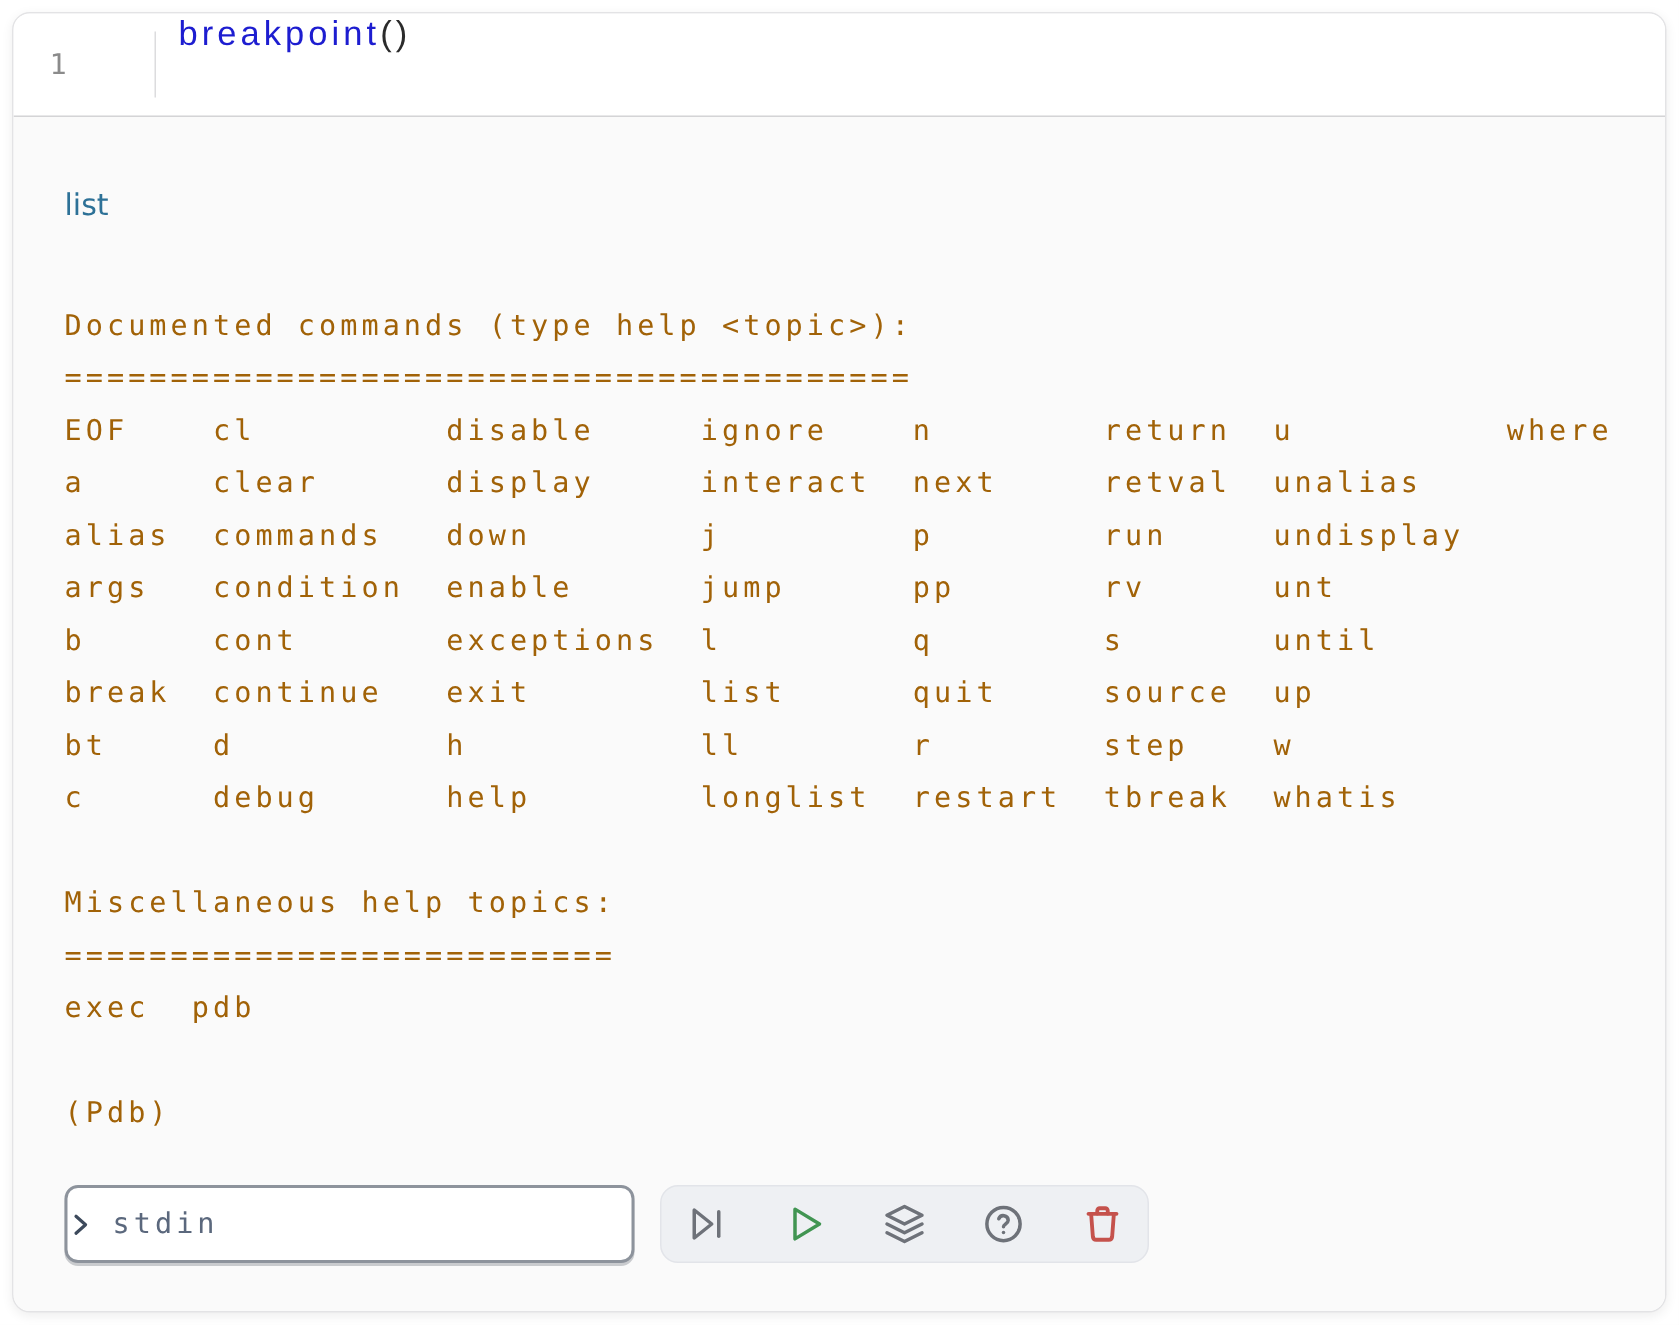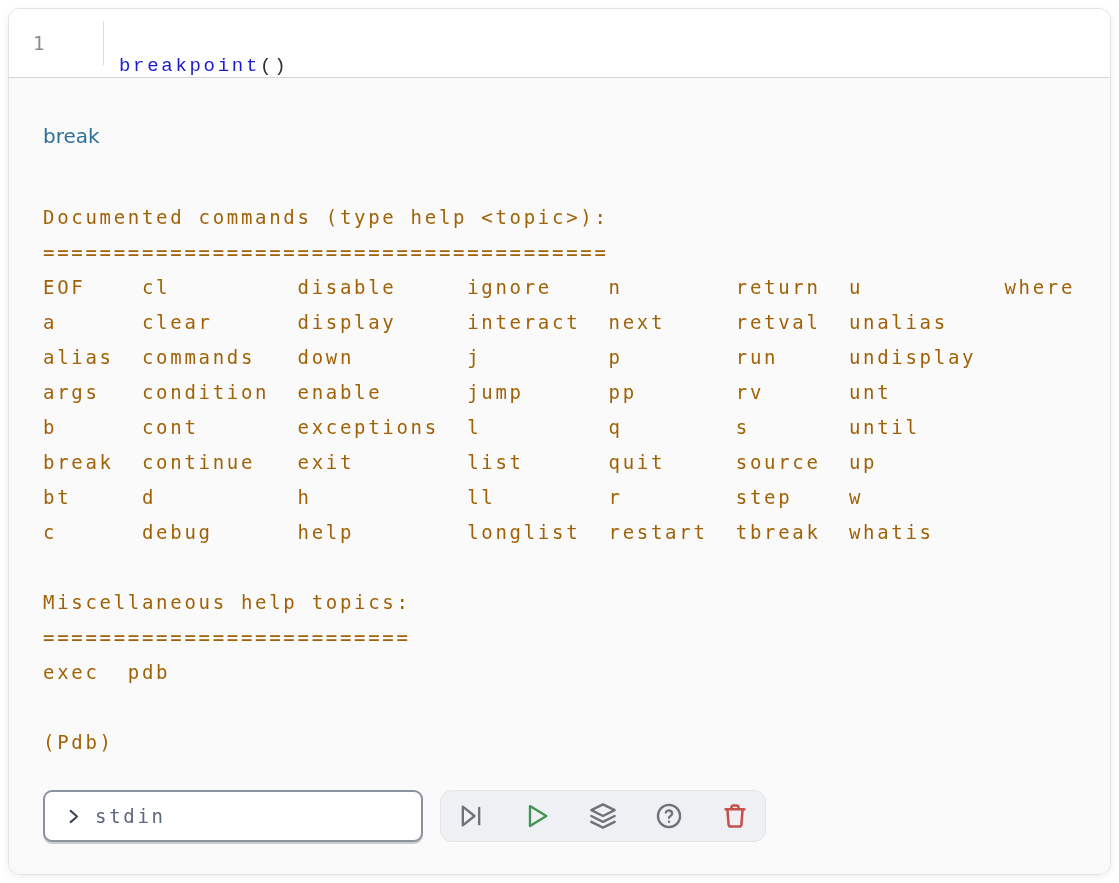--- a/index.html
+++ b/index.html
@@ -14,22 +14,22 @@
 
   
   .code-row { display: flex; align-items: stretch; height: 68px; background: #ffffff; }
   .gutter {
     width: 95px; display: flex; align-items: center;
     padding-left: 24px; margin: 12px 0; border-right: 1px solid #dcdcde;
     color: #8b8b8b; font-family: "DejaVu Sans Mono", monospace;
     font-size: 19px; letter-spacing: 2.7px;
   }
   .code-line {
-    display: flex; align-items: flex-end; padding-left: 15px;
-    font-family: Liberation Mono, monospace; font-size: 19px; letter-spacing: 2.7px;
+    display: flex; align-items: flex-start; padding-left: 15px;
+    font-family: Liberation Sans, sans-serif; font-size: 23px; letter-spacing: 2.7px;
   }
   .tok-builtin { color: #1d1dd0; }
   .tok-punct  { color: #2b2b2b; }
 
   
   .output {
     height: 799px; background: #fafafa; border-top: 1px solid #d4d4d6;
     padding: 44px 34px 28px 34px;
   }
   .help-echo {
@@ -41,21 +41,21 @@
     letter-spacing: 2.7px; line-height: 35px; color: #a16207;
     white-space: pre; margin: 0;
   }
 
   
   .action-row { display: flex; align-items: center; margin-top: 30px; gap: 17px; }
   .stdin-box {
     width: 380px; height: 52px; background: #ffffff;
     border: 2px solid #8d939c; border-radius: 9px;
     box-shadow: 0 2px 0 0 #c9cbce;
-    display: flex; align-items: center; padding: 0 20px; gap: 13px;
+    display: flex; align-items: center; padding: 0 0; gap: 13px;
   }
   .stdin-box input {
     border: none; outline: none; flex: 1; background: transparent;
     font-family: "DejaVu Sans Mono", monospace; font-size: 19px;
     letter-spacing: 2.7px; color: #2b3240;
   }
   .stdin-box input::placeholder { color: #5b687d; opacity: 1; }
   .prompt-chevron { display: flex; align-items: center; }
 
   .controls {
@@ -79,21 +79,21 @@
     <div class="gutter">
       <span>1</span>
     </div>
     <div class="code-line">
       <span class="tok-builtin">breakpoint</span>
         <span class="tok-punct">()</span>
     </div>
   </div>
 
   <div class="output">
-    <div class="help-echo">break</div>
+    <div class="help-echo">list</div>
     <pre class="console">Documented commands (type help &lt;topic&gt;):
 ========================================
 EOF    cl         disable     ignore    n        return  u          where
 a      clear      display     interact  next     retval  unalias
 alias  commands   down        j         p        run     undisplay
 args   condition  enable      jump      pp       rv      unt
 b      cont       exceptions  l         q        s       until
 break  continue   exit        list      quit     source  up
 bt     d          h           ll        r        step    w
 c      debug      help        longlist  restart  tbreak  whatis

